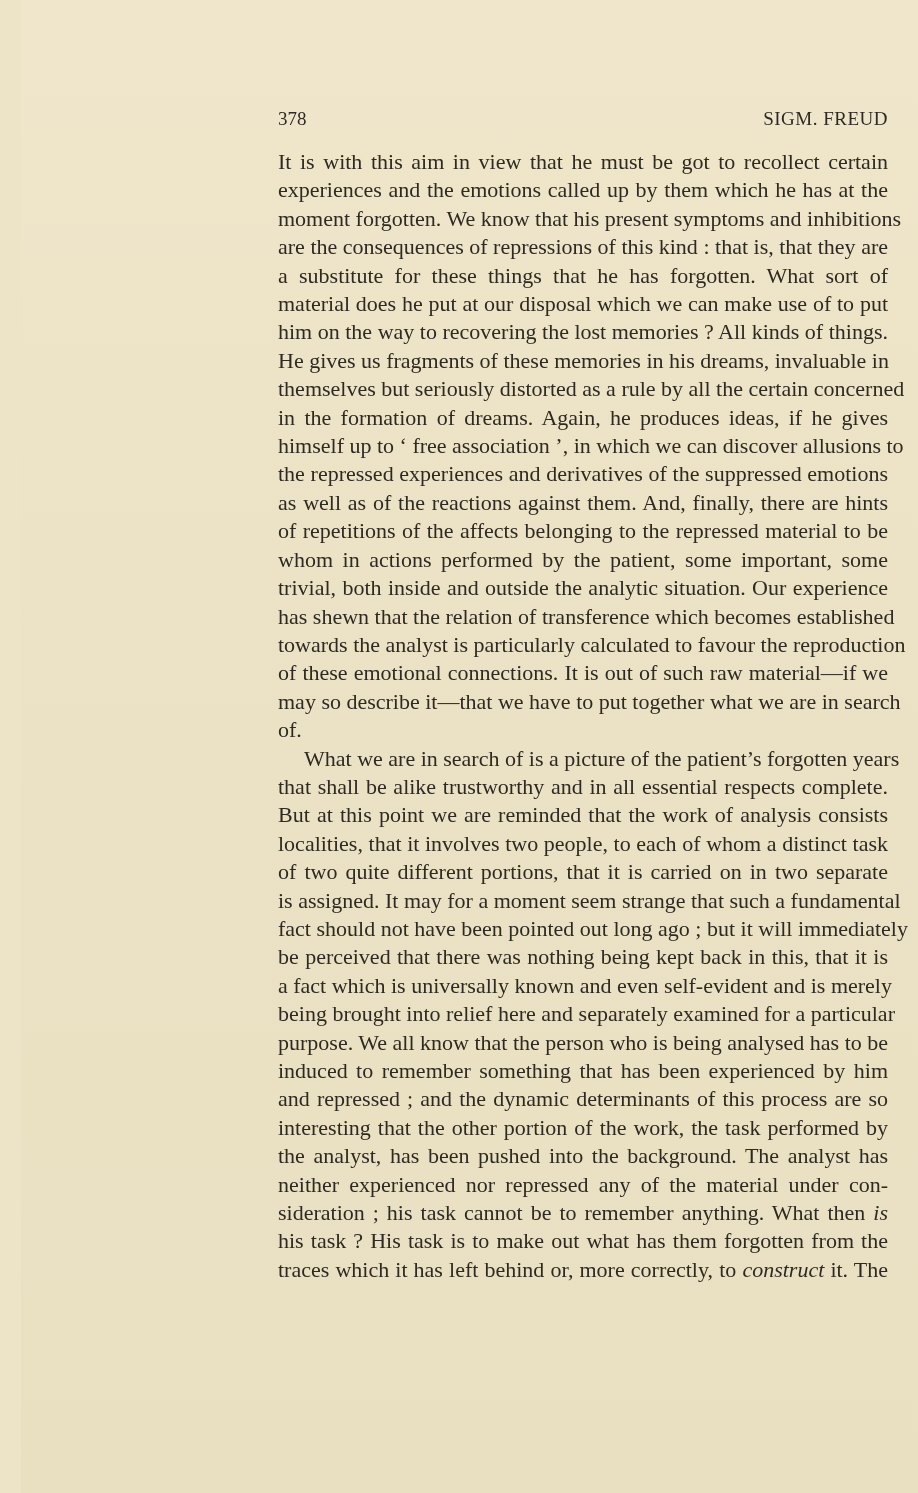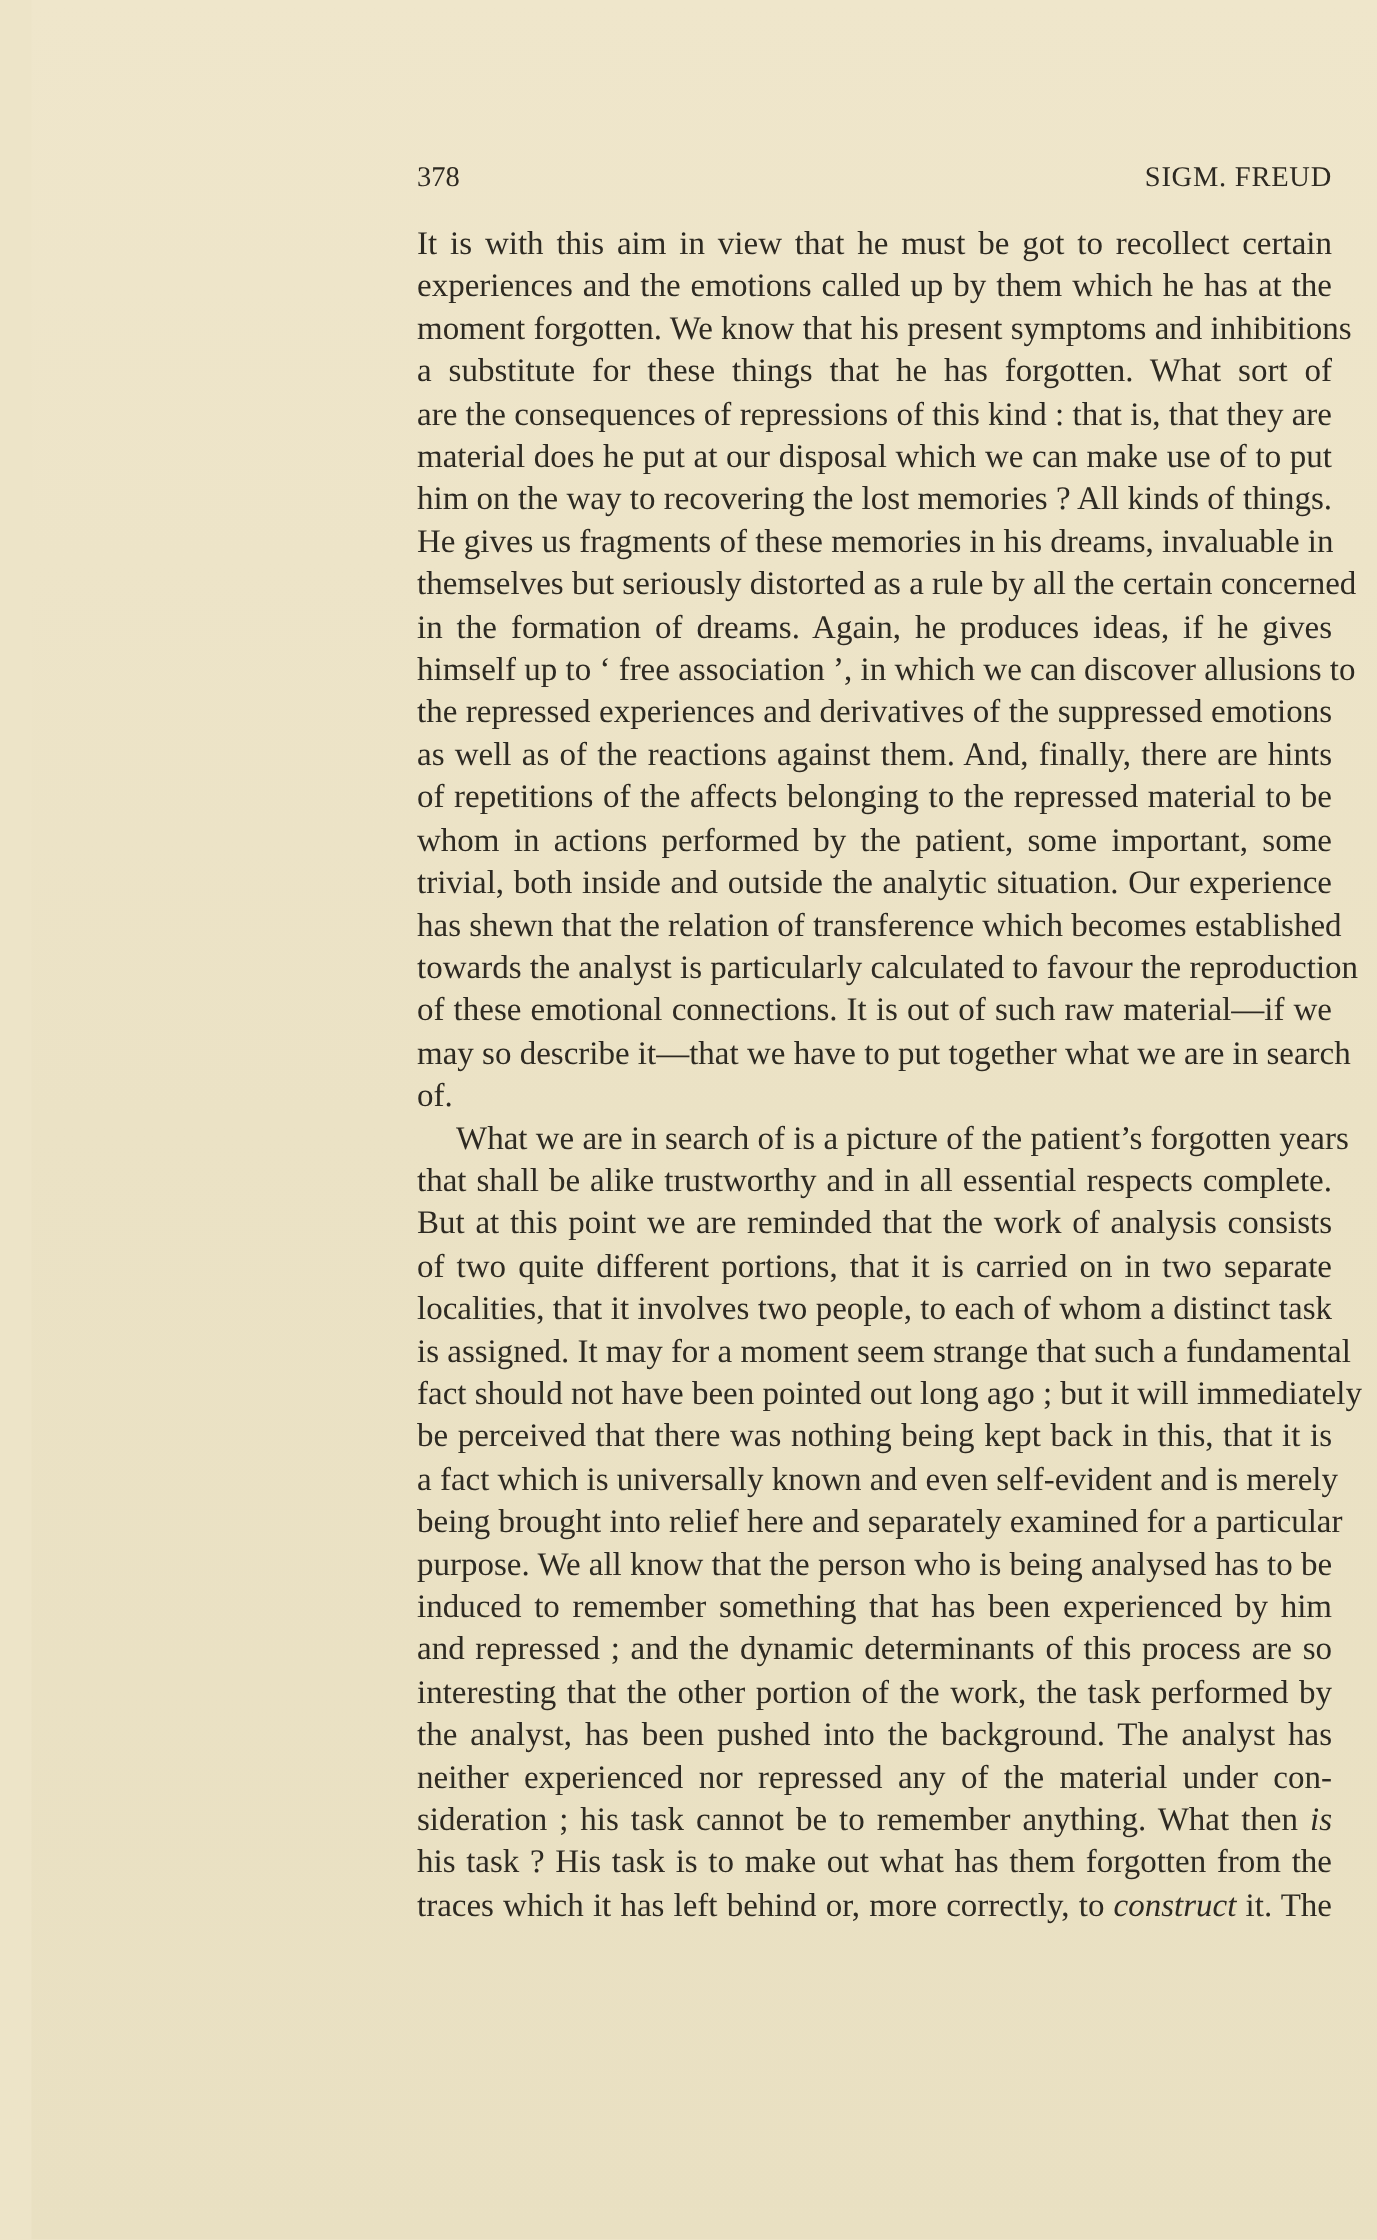--- a/index.html
+++ b/index.html
@@ -38,22 +38,22 @@
   <div class="header">
     <span class="page-number">378</span>
     <span class="running-head">SIGM. FREUD</span>
   </div>
 
   <div class="body">
     <div>
       <span class="line">It is with this aim in view that he must be got to recollect certain</span>
       <span class="line">experiences and the emotions called up by them which he has at the</span>
       <span class="line">moment forgotten.  We know that his present symptoms and inhibitions</span>
+      <span class="line">are the consequences of repressions of this kind : that is, that they are</span>
       <span class="line">a substitute for these things that he has forgotten.  What sort of</span>
-      <span class="line">are the consequences of repressions of this kind : that is, that they are</span>
       <span class="line">material does he put at our disposal which we can make use of to put</span>
       <span class="line">him on the way to recovering the lost memories ?  All kinds of things.</span>
       <span class="line">He gives us fragments of these memories in his dreams, invaluable in</span>
       <span class="line">themselves but seriously distorted as a rule by all the certain concerned</span>
       <span class="line">in the formation of dreams.  Again, he produces ideas, if he gives</span>
       <span class="line">himself up to ‘ free association ’, in which we can discover allusions to</span>
       <span class="line">the repressed experiences and derivatives of the suppressed emotions</span>
       <span class="line">as well as of the reactions against them.  And, finally, there are hints</span>
       <span class="line">of repetitions of the affects belonging to the repressed material to be</span>
       <span class="line">whom in actions performed by the patient, some important, some</span>
@@ -62,22 +62,22 @@
       <span class="line">towards the analyst is particularly calculated to favour the reproduction</span>
       <span class="line">of these emotional connections.  It is out of such raw material—if we</span>
       <span class="line">may so describe it—that we have to put together what we are in search</span>
       <span class="line last">of.</span>
     </div>
 
     <div>
       <span class="line" style="padding-left:26px;">What we are in search of is a picture of the patient’s forgotten years</span>
       <span class="line">that shall be alike trustworthy and in all essential respects complete.</span>
       <span class="line">But at this point we are reminded that the work of analysis consists</span>
+      <span class="line">localities, that it involves two people, to each of whom a distinct task</span>
       <span class="line">of two quite different portions, that it is carried on in two separate</span>
-      <span class="line">localities, that it involves two people, to each of whom a distinct task</span>
       <span class="line">is assigned.  It may for a moment seem strange that such a fundamental</span>
       <span class="line">fact should not have been pointed out long ago ;  but it will immediately</span>
       <span class="line">be perceived that there was nothing being kept back in this, that it is</span>
       <span class="line">a fact which is universally known and even self-evident and is merely</span>
       <span class="line">being brought into relief here and separately examined for a particular</span>
       <span class="line">purpose.  We all know that the person who is being analysed has to be</span>
       <span class="line">induced to remember something that has been experienced by him</span>
       <span class="line">and repressed ;  and the dynamic determinants of this process are so</span>
       <span class="line">interesting that the other portion of the work, the task performed by</span>
       <span class="line">the analyst, has been pushed into the background.  The analyst has</span>

